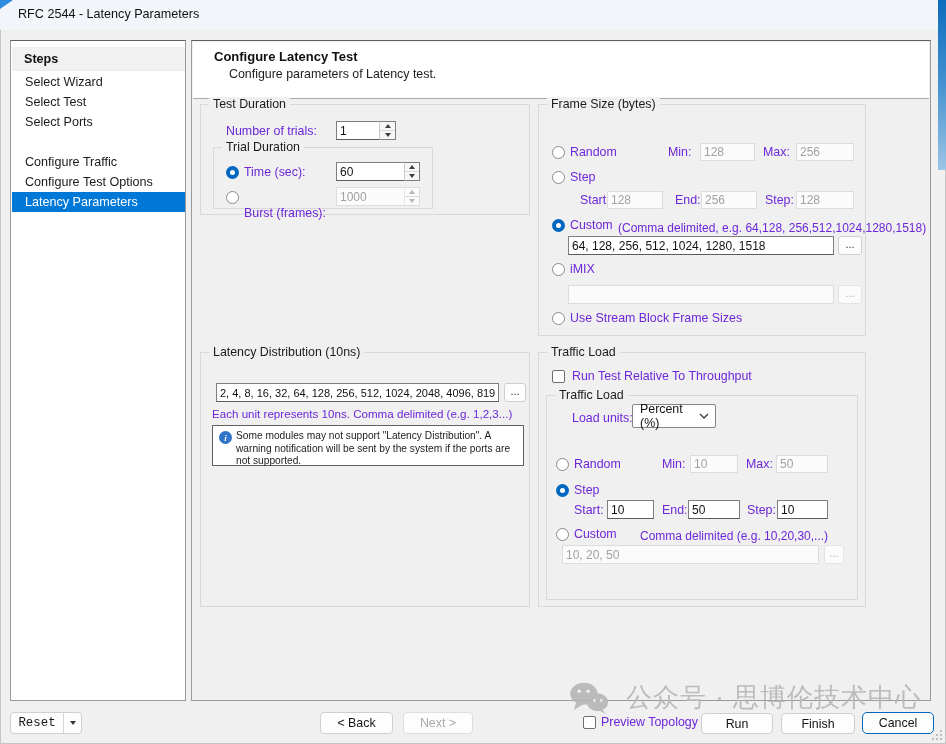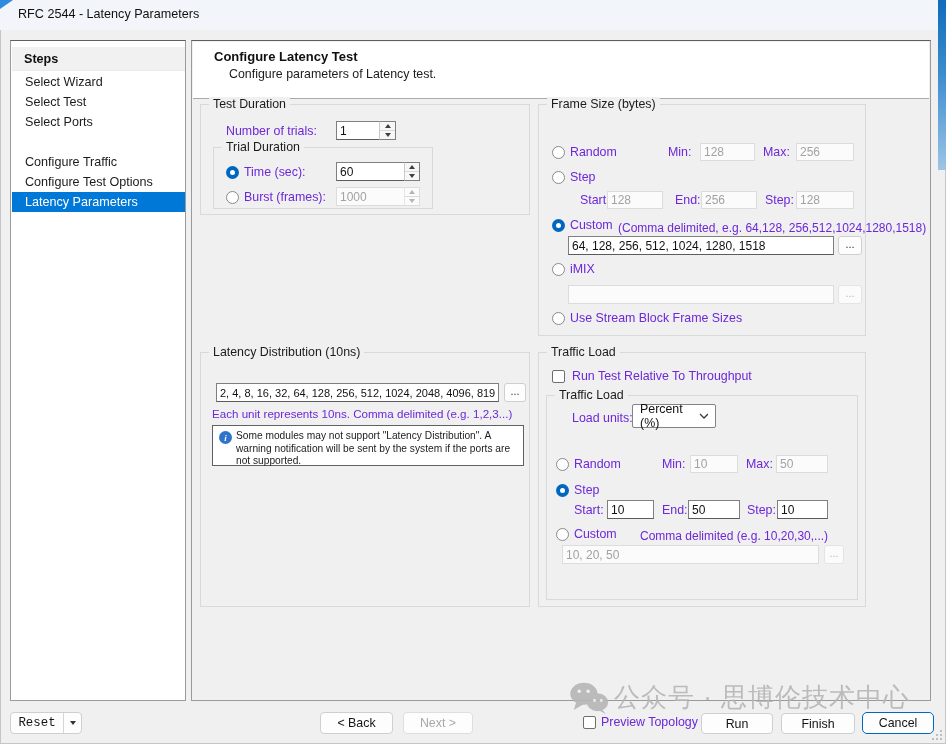--- a/index.html
+++ b/index.html
@@ -71,21 +71,21 @@
   
   .dd{position:absolute;box-sizing:border-box;background:#fff;border:1px solid #848484;border-radius:2px;
       display:flex;align-items:center;justify-content:space-between;padding:0 7px;font-size:12.4px;color:#111;}
   
   .infobox{position:absolute;background:#fff;border:1px solid #616161;box-sizing:border-box;}
   .info-icon{position:absolute;width:13px;height:13px;border-radius:50%;background:#2e74c9;color:#fff;font-size:9px;
              font-weight:bold;font-style:italic;display:flex;align-items:center;justify-content:center;
              font-family:"Liberation Serif",serif;}
   .info-text{position:absolute;font-size:10.2px;line-height:12.6px;color:#1b1b1b;}
   
-  .watermark{position:absolute;left:566px;top:680px;display:flex;align-items:center;gap:2px;color:#b6b6b6;
+  .watermark{position:absolute;left:566px;top:680px;display:flex;align-items:center;gap:14px;color:#b6b6b6;
              opacity:.9;pointer-events:none;z-index:60;}
   .watermark .wm-text{font-size:26px;letter-spacing:1px;white-space:nowrap;}
   
   .grip{position:absolute;right:3px;bottom:3px;z-index:5;}
 </style>
 </head>
 <body>
 
 <div id="window">
 
@@ -135,21 +135,21 @@
   <div class="spin" style="left:404px;top:162px;width:16px;height:19px;">
       <span class="up">
         <i class="tri"></i>
       </span>
       <span class="dn">
         <i class="tri"></i>
       </span>
     </div>
 
   <span class="radio" style="left:226px;top:191px;"></span>
-  <div class="lbl" style="left:244px;top:190px;text-align:center;">Burst (frames):</div>
+  <div class="lbl" style="left:244px;top:206px;text-align:center;">Burst (frames):</div>
   <input class="txt" disabled="" style="left: 336px; top: 187px; width: 69px; height: 19px;" value="1000">
   <div class="spin dis" style="left:404px;top:187px;width:16px;height:19px;">
       <span class="up">
         <i class="tri"></i>
       </span>
       <span class="dn">
         <i class="tri"></i>
       </span>
     </div>
 

